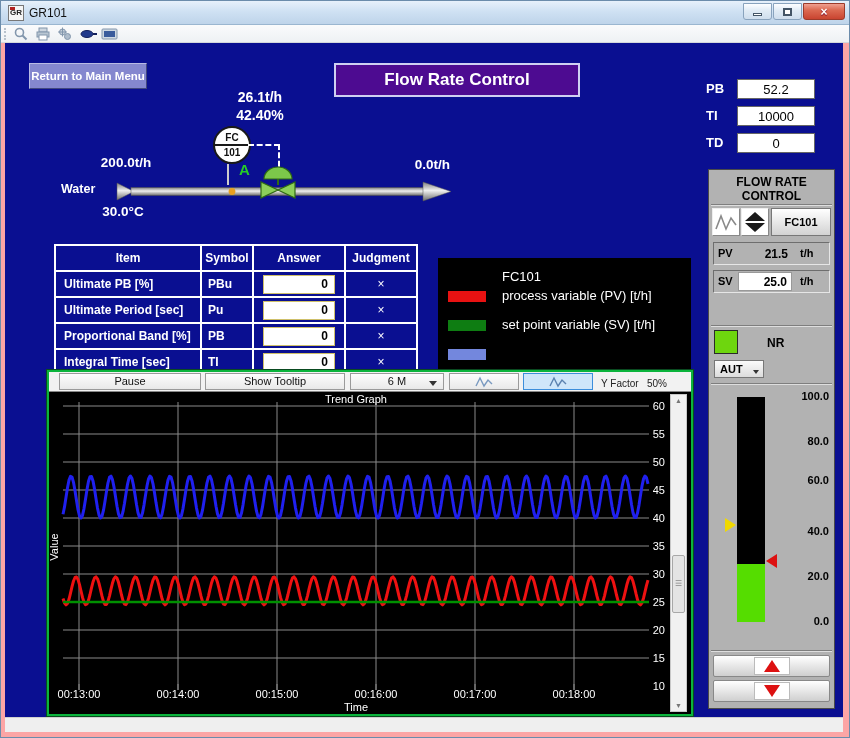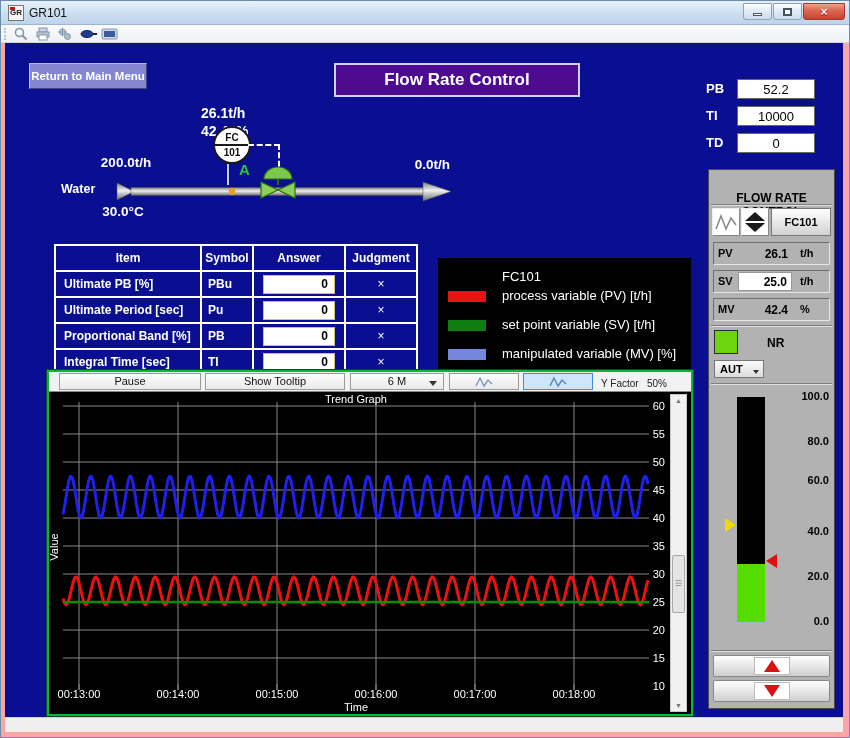--- a/index.html
+++ b/index.html
@@ -47,21 +47,21 @@
     font-size:17px;text-align:center;line-height:30px;}
 
   .param-label{position:absolute;left:701px;width:30px;color:#fff;font-weight:bold;
     font-size:13px;}
   .param-input{position:absolute;left:732px;width:78px;height:20px;background:#fff;
     border:1px solid #666;font-size:13px;text-align:center;color:#000;
     font-family:"Liberation Sans",sans-serif;}
 
   
   .diag-txt{position:absolute;color:#fff;font-weight:bold;font-size:13.5px;}
-  #pv-flow,#mv-percent{left:196px;width:118px;text-align:left;font-size:14px;margin-top:16px;}
+  #pv-flow,#mv-percent{left:196px;width:118px;text-align:center;font-size:14px;}
   #fc-circle{position:absolute;left:208px;top:83px;width:38px;height:38px;background:#fff;
     border:2px solid #1a1a1a;border-radius:50%;color:#111;font-size:10px;font-weight:bold;
     text-align:center;}
   #fc-circle .t{display:block;margin-top:3px;line-height:13px;}
   #fc-circle .b{display:block;border-top:2px solid #1a1a1a;line-height:13px;}
   #instr-suffix{position:absolute;left:234px;top:118px;color:#27cc27;font-weight:bold;
     font-size:15px;}
   .dashH{position:absolute;left:243px;top:101px;width:32px;border-top:2px dashed #fff;}
   .dashV{position:absolute;left:273px;top:101px;height:31px;border-left:2px dashed #fff;}
   #sense-line{position:absolute;left:222px;top:121px;width:2px;height:21px;background:#ccc;}
@@ -101,21 +101,21 @@
   #vscroll{position:absolute;left:621px;top:2px;width:17px;height:318px;background:#f1f1f1;
     border:1px solid #c8c8c8;}
   .sb-arr{position:absolute;left:2px;width:11px;text-align:center;color:#777;font-size:7px;}
   #sb-thumb{position:absolute;left:1px;top:160px;width:13px;height:58px;background:#e4e4e4;
     border:1px solid #a8a8a8;border-radius:2px;color:#888;font-size:8px;text-align:center;
     line-height:56px;}
 
   
   #faceplate{position:absolute;left:703px;top:126px;width:127px;height:540px;
     background:#b2b2b2;border:1px solid #4a4a4a;}
-  #fp-title{position:absolute;left:0;top:0;width:125px;padding-top:21px;color:#000;
+  #fp-title{position:absolute;left:0;top:0;width:125px;padding-top:5px;color:#000;
     font-weight:bold;font-size:12px;text-align:center;line-height:14px;}
   .fp-div{position:absolute;left:2px;width:121px;height:0;border-top:1px solid #7e7e7e;
     border-bottom:1px solid #dedede;}
   .fp-icon-btn{position:absolute;top:38px;width:28px;height:28px;background:#fff;
     border:1px solid #888;border-top-color:#eee;border-left-color:#eee;}
   #fp-tag{position:absolute;left:62px;top:38px;width:60px;height:28px;
     background:linear-gradient(#ffffff,#d2d2d2);border:1px solid #777;color:#000;
     font-weight:bold;font-size:11px;text-align:center;line-height:26px;}
   .fp-field{position:absolute;left:4px;width:117px;height:23px;
     border:1px solid;border-color:#6e6e6e #e6e6e6 #e6e6e6 #6e6e6e;}
@@ -301,21 +301,20 @@
     </tbody>
       </table>
 
     <div id="legend">
       <div class="ltitle">FC101</div>
       <div class="lg-swatch" style="top: 33px; background: rgb(232, 18, 18);"></div>
       <div class="lg-label" style="top:30px">process variable (PV) [t/h]</div>
       <div class="lg-swatch" style="top: 62px; background: rgb(14, 125, 18);"></div>
       <div class="lg-label" style="top:59px">set point variable (SV) [t/h]</div>
       <div class="lg-swatch" style="top: 91px; background: rgb(115, 135, 221);"></div>
-      <div class="lg-label" style="top:88px">manipulated variable (MV) [%]</div>
     </div>
 
     <div id="trend-panel">
       <div id="trend-toolbar">
         <div class="tbtn" style="left:10px;width:142px">Pause</div>
         <div class="tbtn" style="left:156px;width:140px">Show Tooltip</div>
         <div class="tbtn" style="left:301px;width:94px">
           <span>6 M</span>
           <span class="dd-arrow"></span>
         </div>
@@ -403,32 +402,27 @@
       </div>
       <div class="fp-icon-btn" style="left:32px">
         <svg width="26" height="26">
           <polygon points="13,3 23,12 3,12" fill="#1a1a1a"></polygon>
           <polygon points="13,23 23,14 3,14" fill="#1a1a1a"></polygon>
         </svg>
       </div>
       <div id="fp-tag">FC101</div>
       <div class="fp-field" style="top:72px">
         <span class="lbl">PV</span>
-        <span class="val">26.1</span>
+        <span class="val">21.5</span>
         <span class="unit">t/h</span>
       </div>
       <div class="fp-field" style="top:100px">
         <span class="lbl">SV</span>
         <input id="sv-input" value="25.0" style="">
         <span class="unit">t/h</span>
-      </div>
-      <div class="fp-field" style="top:128px">
-        <span class="lbl">MV</span>
-        <span class="val">42.4</span>
-        <span class="unit">%</span>
       </div>
       <div class="fp-div" style="top:155px"></div>
       <div id="nr-lamp"></div>
       <div id="nr-label">NR</div>
       <div id="mode-combo">
         <span>AUT</span>
         <span class="dd-arrow"></span>
       </div>
       <div class="fp-div" style="top:213px"></div>
       <div id="gauge">

